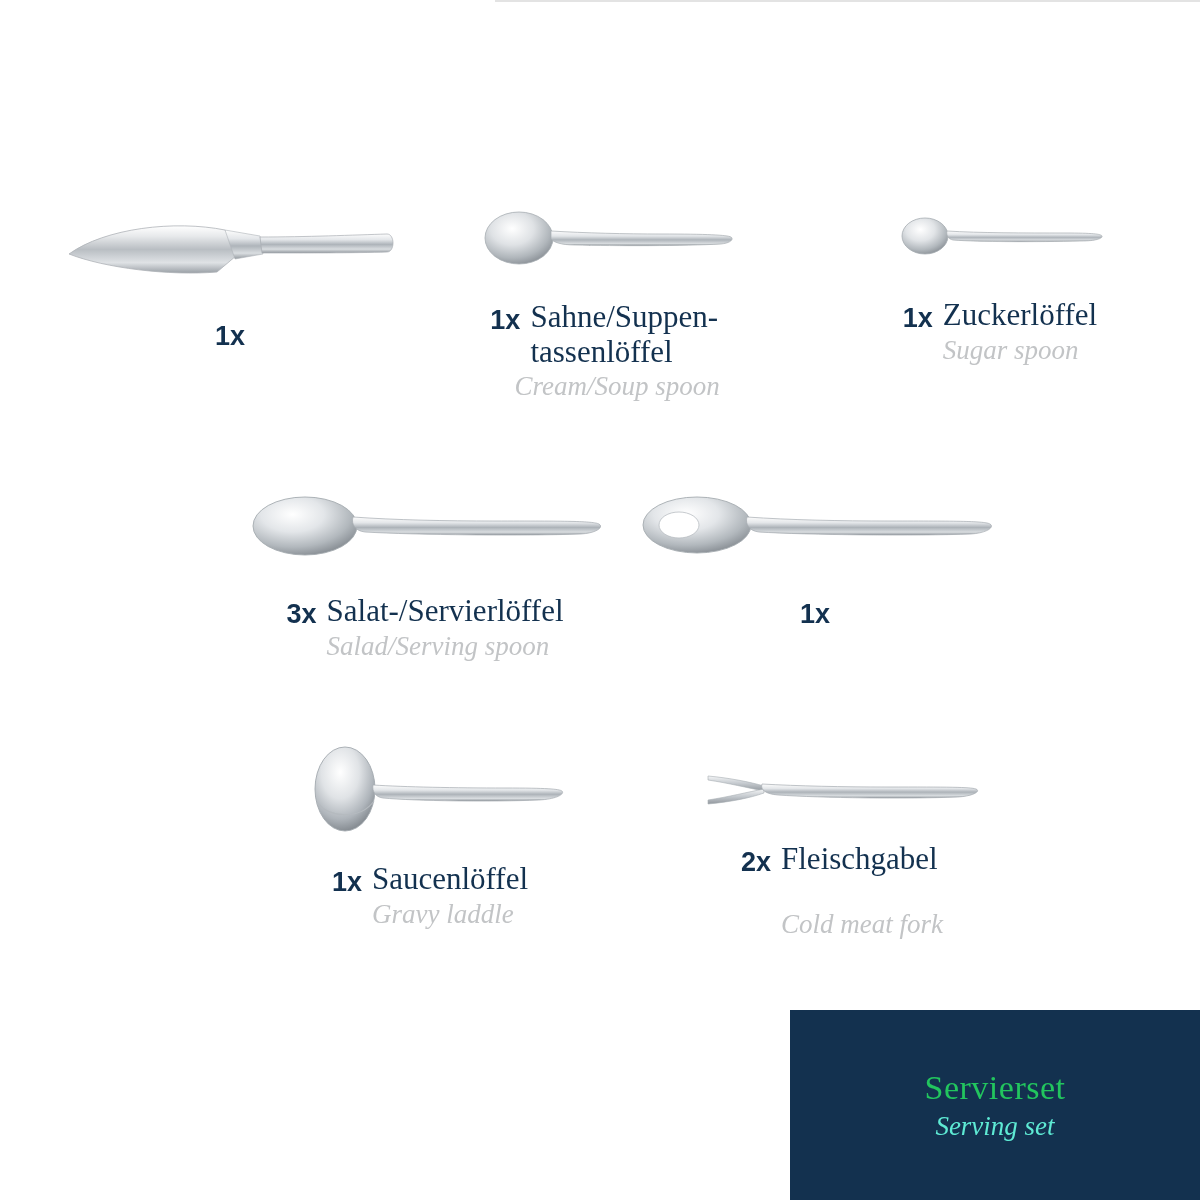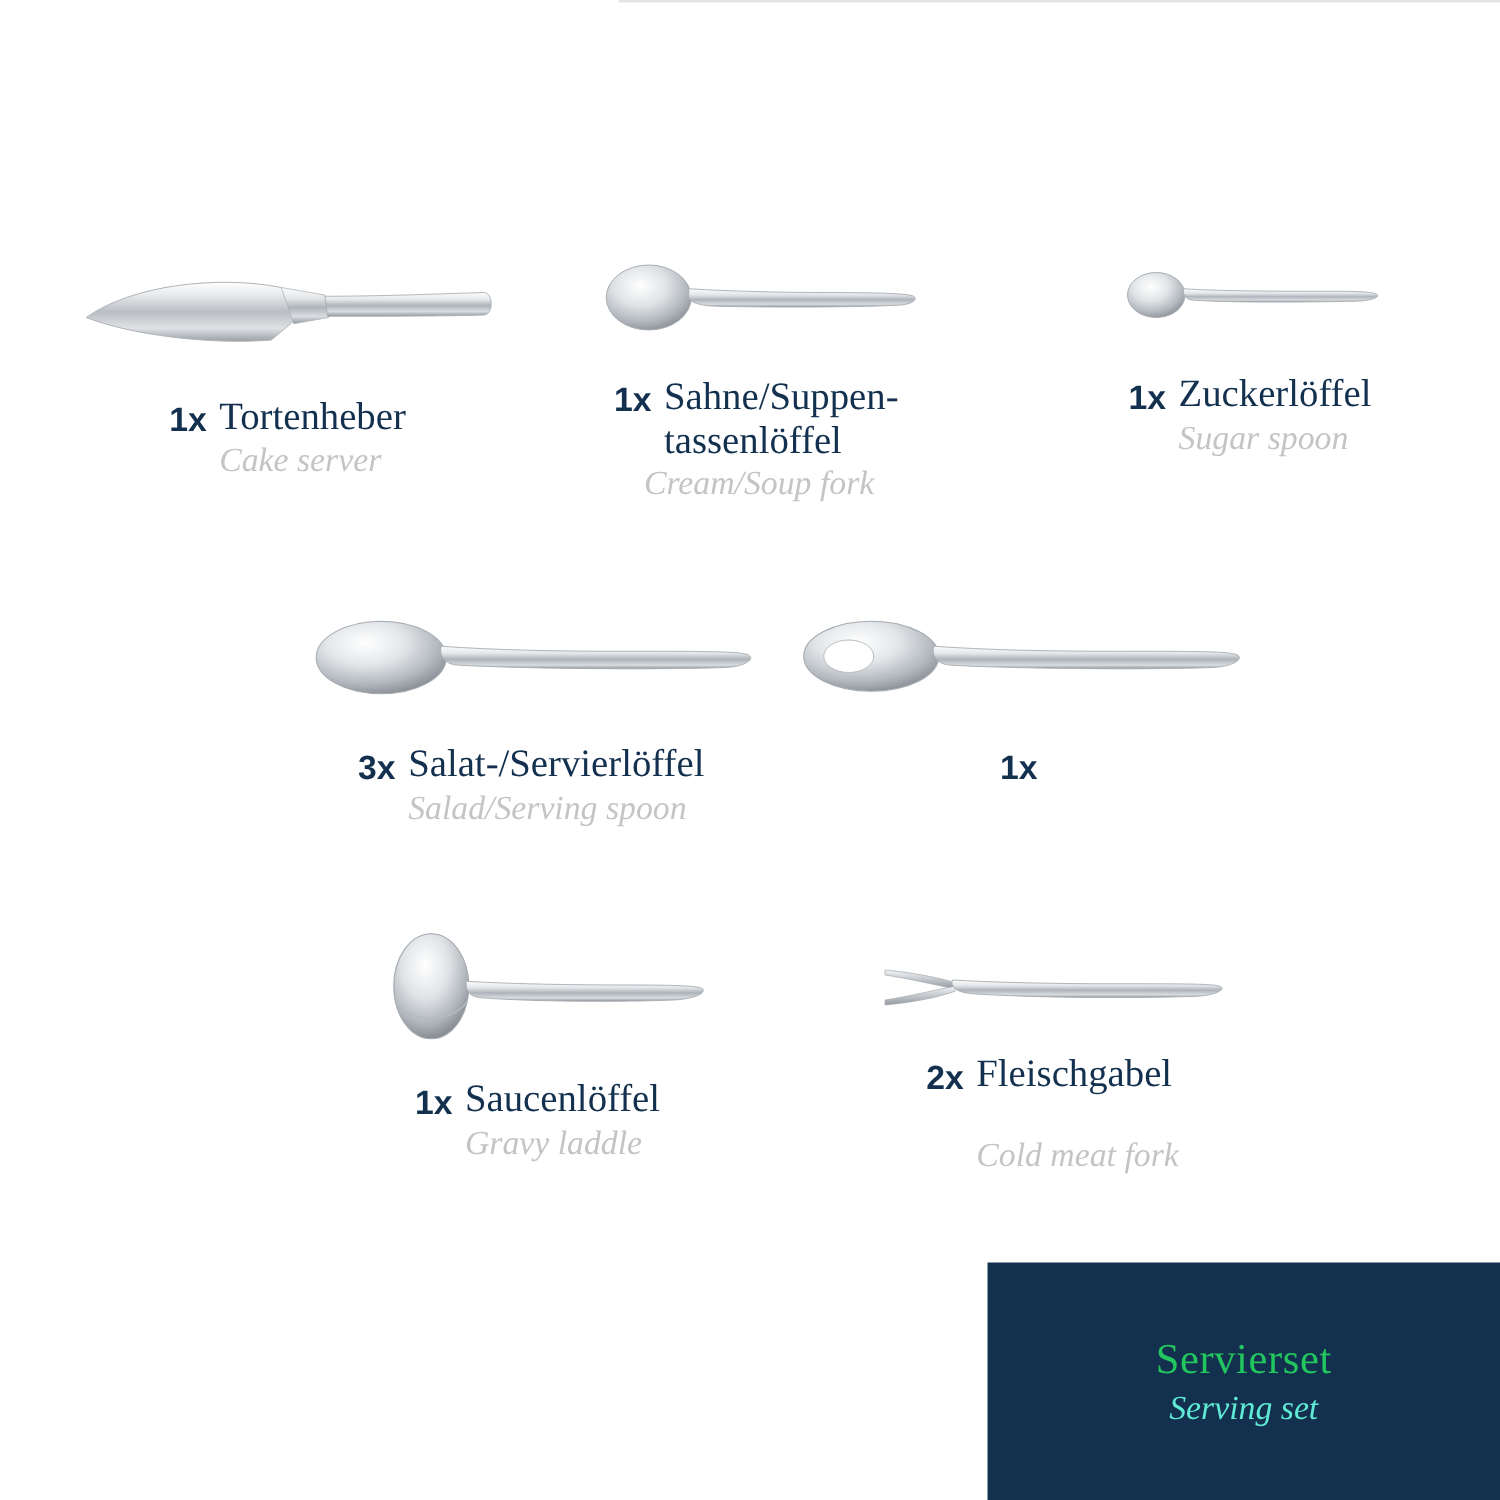--- a/index.html
+++ b/index.html
@@ -127,24 +127,20 @@
           <stop offset="80%" stop-color="#d9dde0"></stop>
           <stop offset="100%" stop-color="#93999f"></stop>
         </linearGradient>
       </defs>
       <path d="M4 44 C 40 18, 110 10, 160 20 L 178 40 L 152 62 C 104 66, 40 58, 4 44 Z" fill="url(#gBlade)" stroke="#aeb3b8" stroke-width="0.8"></path>
       <path d="M160 20 L 195 26 L 198 44 L 170 49 Z" fill="url(#gHandle)" stroke="#aeb3b8" stroke-width="0.6"></path>
       <path d="M195 27 C 240 27, 290 25, 322 24 C 330 24, 330 42, 322 42 C 290 43, 240 43, 197 43 Z" fill="url(#gHandle)" stroke="#a9aeb3" stroke-width="0.7"></path>
     </svg>
     <div class="caption" style="margin-top:26px;">
       <span class="qty">1x</span>
-      <span class="names">
-        <span class="name-de">Tortenheber</span>
-        <span class="name-en" style="display:block;">Cake server</span>
-      </span>
     </div>
   </div>
 
   <div class="item" style="left:420px; top:210px; width:370px;">
     <svg class="art" width="260" height="70" viewBox="0 0 260 70">
       <defs>
         <radialGradient id="gBowl1" cx="40%" cy="32%" r="70%">
           <stop offset="0%" stop-color="#ffffff"></stop>
           <stop offset="45%" stop-color="#dfe2e5"></stop>
           <stop offset="80%" stop-color="#b0b6bb"></stop>
@@ -160,21 +156,21 @@
       </defs>
       <ellipse cx="44" cy="28" rx="34" ry="26" fill="url(#gBowl1)" stroke="#a7adb2" stroke-width="0.8"></ellipse>
       <path d="M76 21 C 110 23, 150 24, 186 24 C 232 24, 252 25, 256 27 C 259 29, 256 33, 246 34
                C 210 36, 140 36, 100 35 C 86 35, 78 32, 76 29 Z" fill="url(#gStem1)" stroke="#a7adb2" stroke-width="0.7"></path>
     </svg>
     <div class="caption" style="margin-top:20px;">
       <span class="qty">1x</span>
       <span class="names">
         <span class="name-de">Sahne/Suppen-
 tassenlöffel</span>
-        <span class="name-en" style="display:block; margin-left:-16px;">Cream/Soup fork</span>
+        <span class="name-en" style="display:block; margin-left:-16px;">Cream/Soup spoon</span>
       </span>
     </div>
   </div>
 
   <div class="item" style="left:820px; top:212px; width:360px;">
     <svg class="art" width="210" height="60" viewBox="0 0 210 60">
       <defs>
         <radialGradient id="gBowl2" cx="40%" cy="32%" r="70%">
           <stop offset="0%" stop-color="#ffffff"></stop>
           <stop offset="45%" stop-color="#e1e4e7"></stop>

